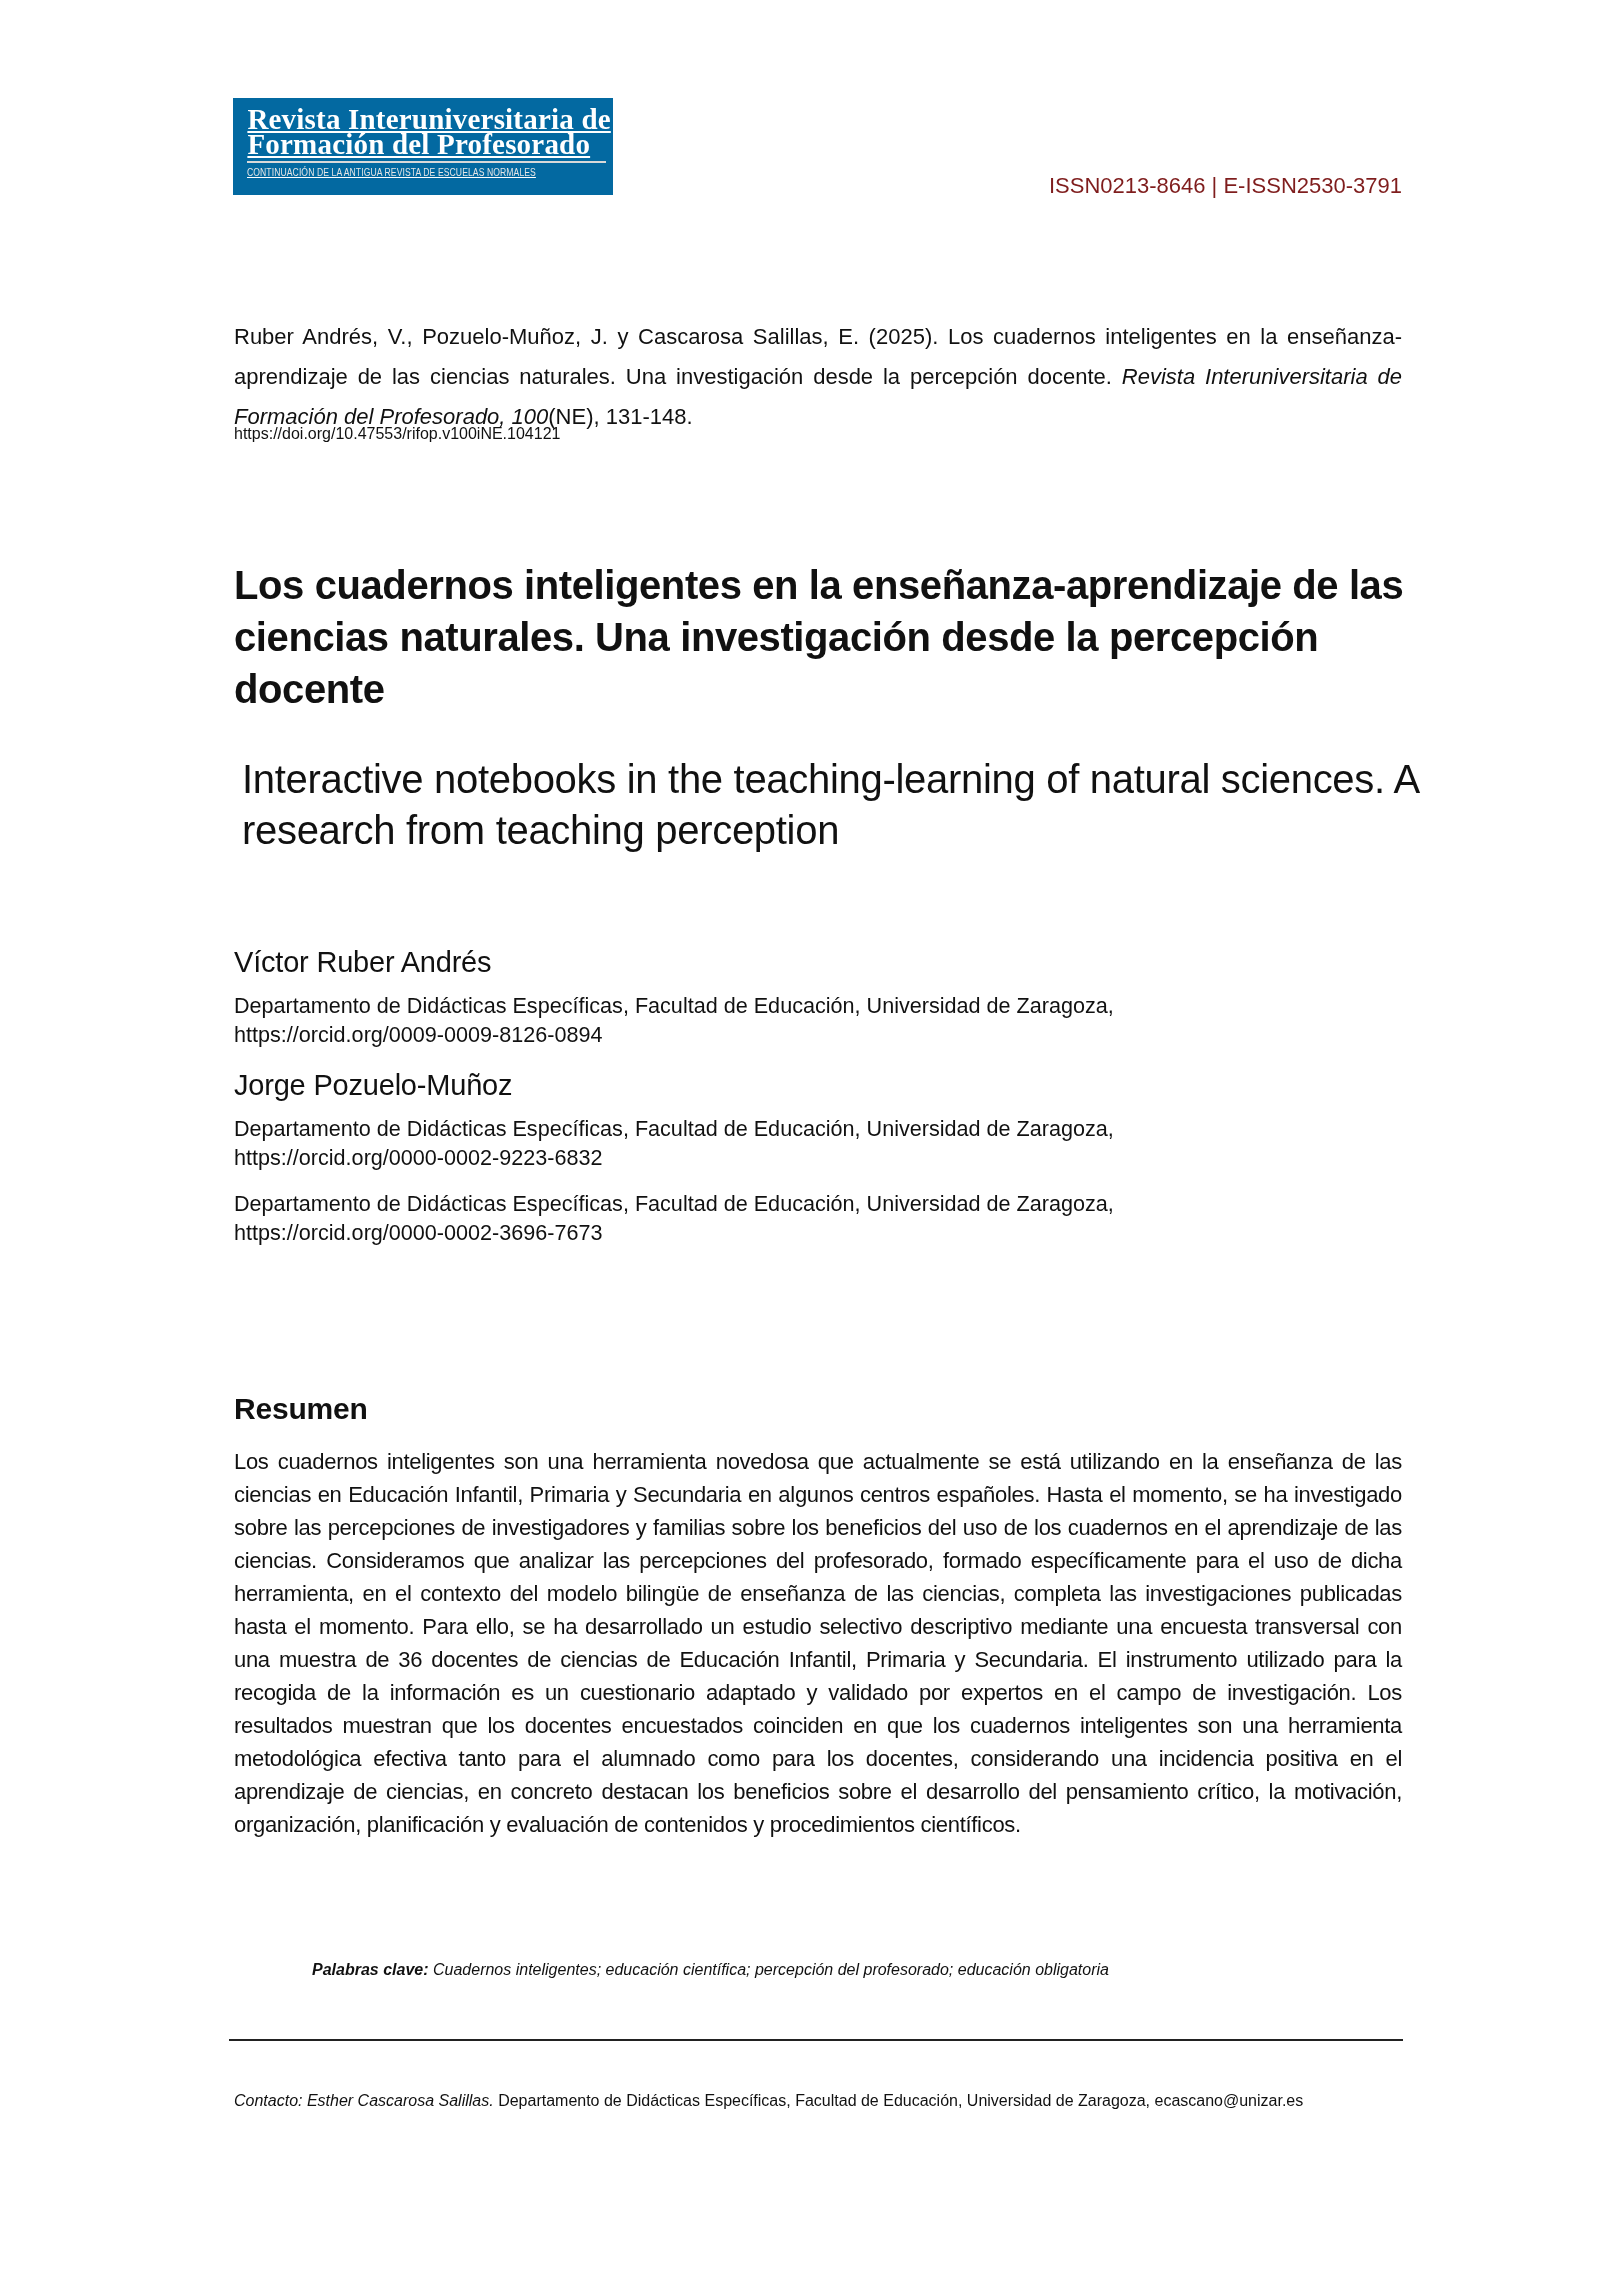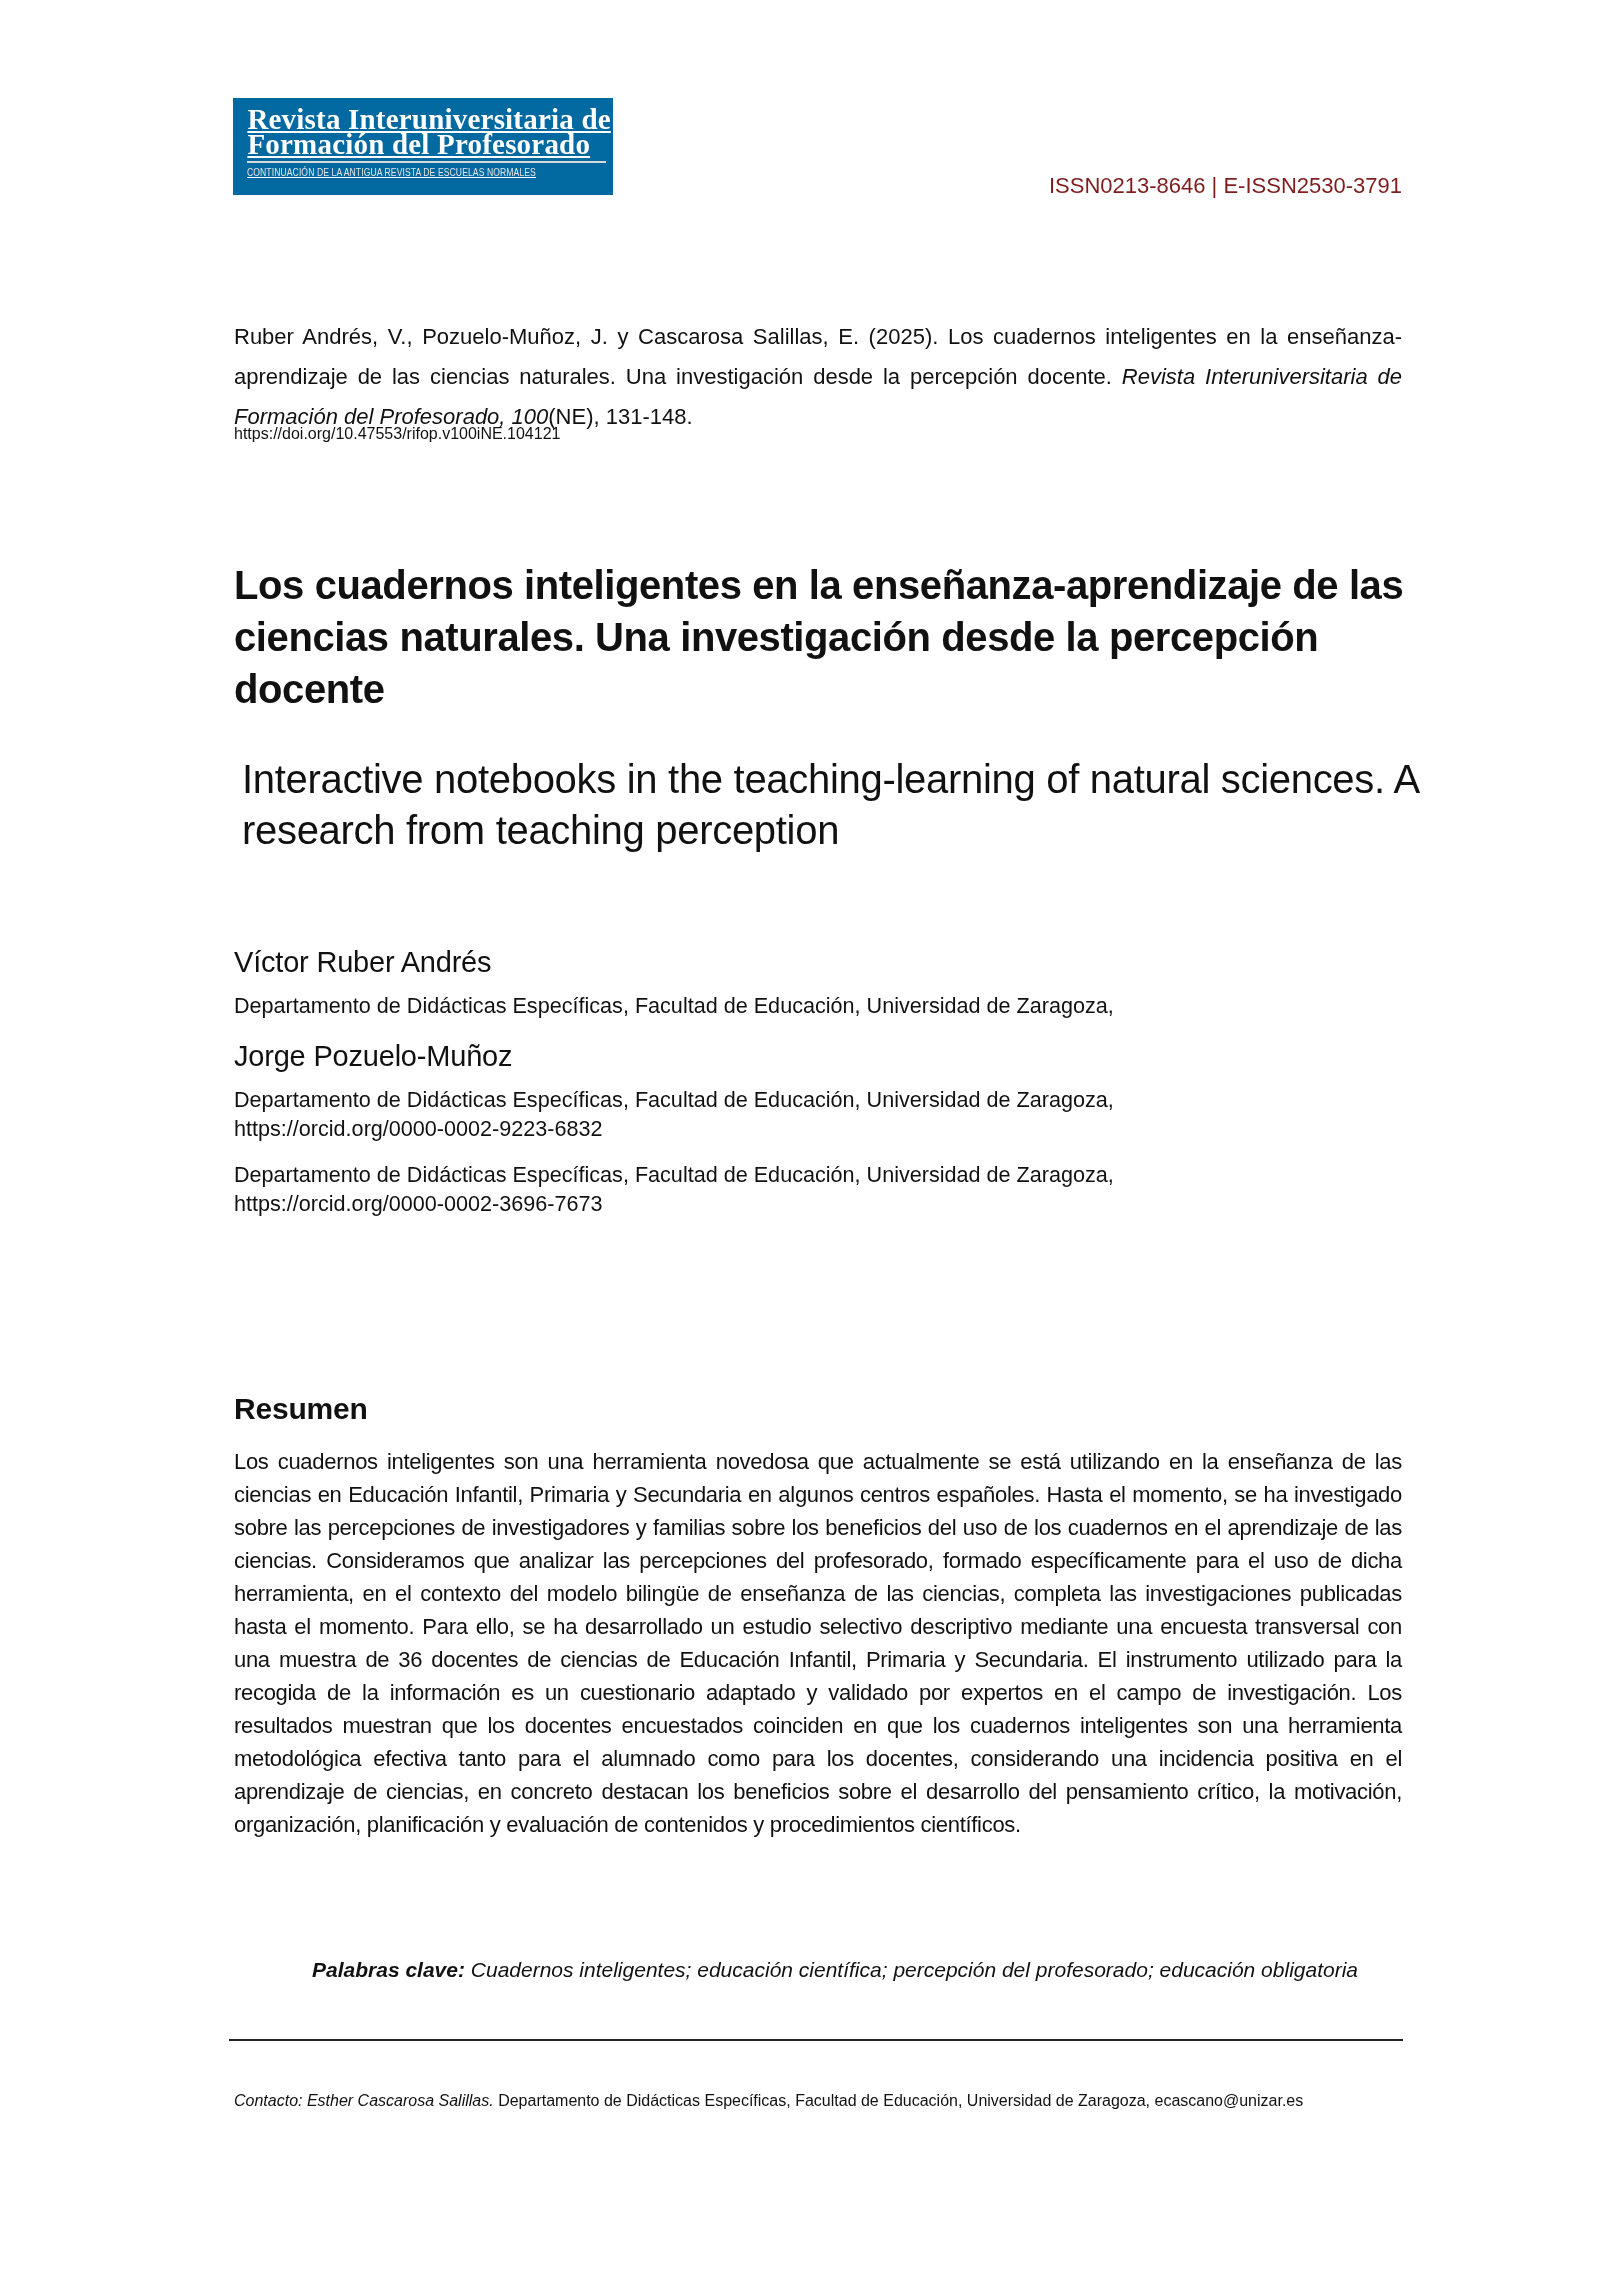--- a/index.html
+++ b/index.html
@@ -46,21 +46,21 @@
   .abstract-heading {
     position: absolute; left: 234px; top: 1392px; font-size: 30px; font-weight: bold;
     letter-spacing: -0.2px;
   }
   .abstract {
     position: absolute; left: 234px; top: 1445px; width: 1168px;
     font-size: 22px; line-height: 33px; text-align: justify; letter-spacing: -0.3px;
   }
   .keywords {
     position: absolute; left: 312px; top: 1953px; width: 1090px;
-    font-size: 21px; line-height: 33px; text-align: justify; font-style: italic;
+    font-size: 16px; line-height: 33px; text-align: justify; font-style: italic;
   }
   .keywords b { font-style: italic; font-weight: bold; }
   .divider {
     position: absolute; left: 229px; top: 2039px; width: 1174px; height: 2px; background: #222;
   }
   .contact {
     position: absolute; left: 234px; top: 2079px; width: 1165px;
     font-size: 16px; line-height: 44px;
   }
   .contact i { font-style: italic; }
@@ -82,20 +82,21 @@
 <div class="doi">https://doi.org/10.47553/rifop.v100iNE.104121</div>
 
 <h1 class="title-es" style="margin:0">Los cuadernos inteligentes en la enseñanza-aprendizaje de las ciencias naturales. Una investigación desde la percepción docente</h1>
 <h2 class="title-en" style="margin:8px;font-weight:normal">Interactive notebooks in the teaching-learning of natural sciences. A research from teaching perception</h2>
 
 <div class="authors">
   <div class="author">
     <div class="author-name">Víctor Ruber Andrés</div>
     <div class="author-aff">
       <div>Departamento de Didácticas Específicas, Facultad de Educación, Universidad de Zaragoza,</div>
+      <div>https://orcid.org/0009-0009-8126-0894</div>
     </div>
   </div>
   <div class="author">
     <div class="author-name">Jorge Pozuelo-Muñoz</div>
     <div class="author-aff">
       <div>Departamento de Didácticas Específicas, Facultad de Educación, Universidad de Zaragoza,</div>
       <div>https://orcid.org/0000-0002-9223-6832</div>
     </div>
   </div>
   <div class="author">

